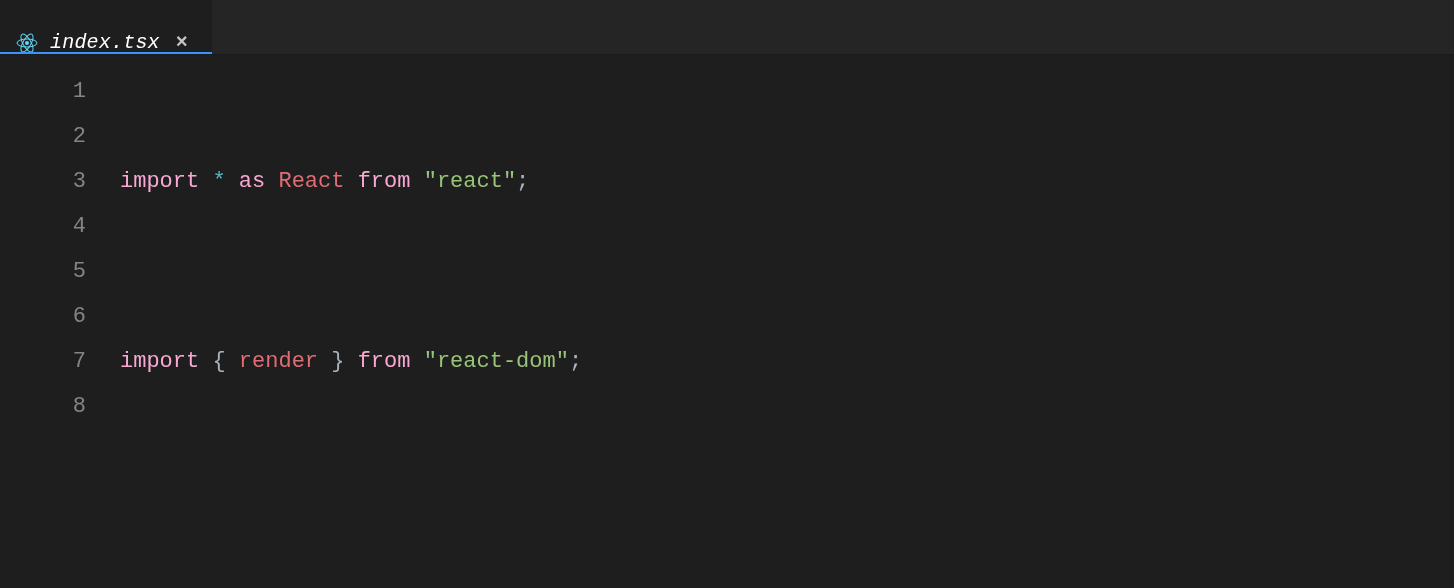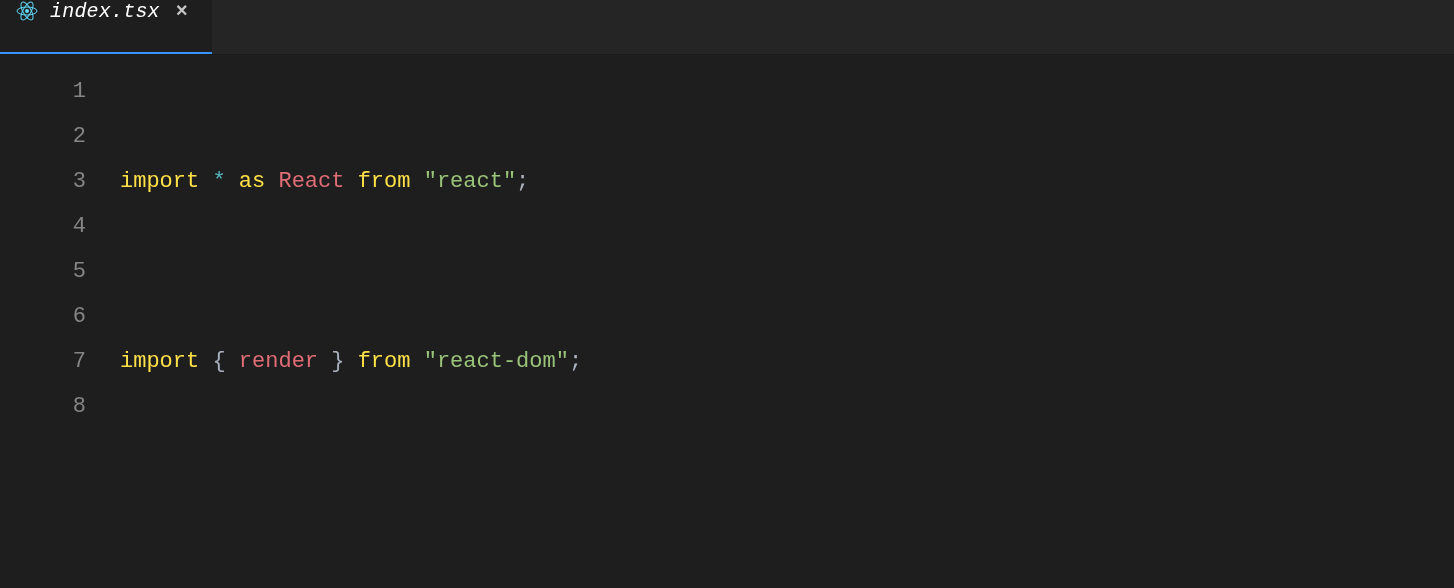--- a/index.html
+++ b/index.html
@@ -13,21 +13,21 @@
       overflow: hidden;
     }
     .tabbar {
       display: flex;
       background: #252526;
       height: 55px;
       border-bottom: 1px solid #1b1b1b;
     }
     .tab {
       display: flex;
-      align-items: flex-start;
+      align-items: flex-end;
       gap: 12px;
       padding: 0 20px 0 16px;
       background: #1e1e1e;
       height: 100%;
       border-right: 1px solid #252526;
       font-style: italic;
       color: #ffffff;
       position: relative;
       font-size: 20px;
     }
@@ -60,21 +60,21 @@
       padding-right: 34px;
       user-select: none;
       font-variant-numeric: tabular-nums;
     }
     .gutter div { height: 45px; }
     .code { flex: 1; white-space: pre; }
     .lineblock { height: 45px; }
     .line { display: inline-block; }
 
     
-    .kw   { color: #fde047; }
+    .kw   { color: #f9a8d4; }
     .op   { color: #56b6c2; }
     .id   { color: #e06c75; }
     .str  { color: #98c379; }
     .punc { color: #abb2bf; }
     .plain{ color: #abb2bf; }
   </style>
 </head>
 <body>
 
 <div class="tabbar">

